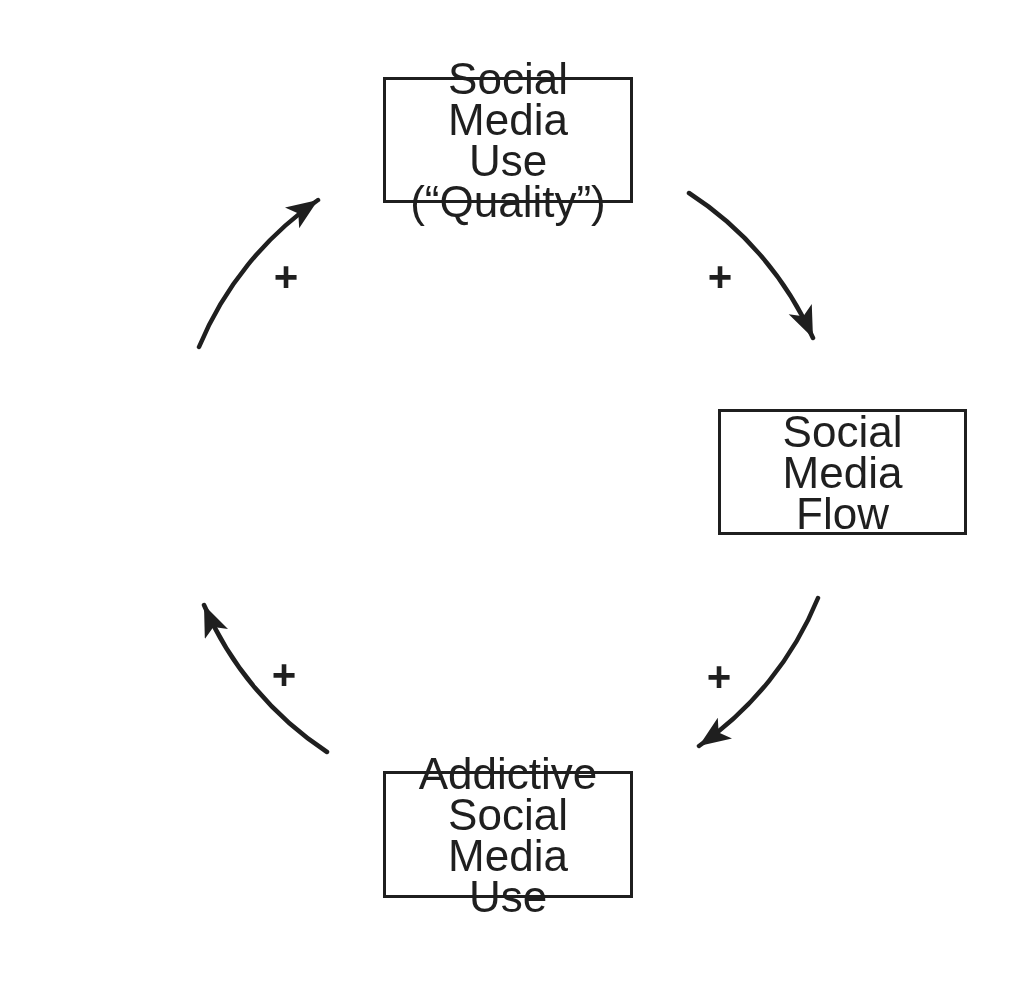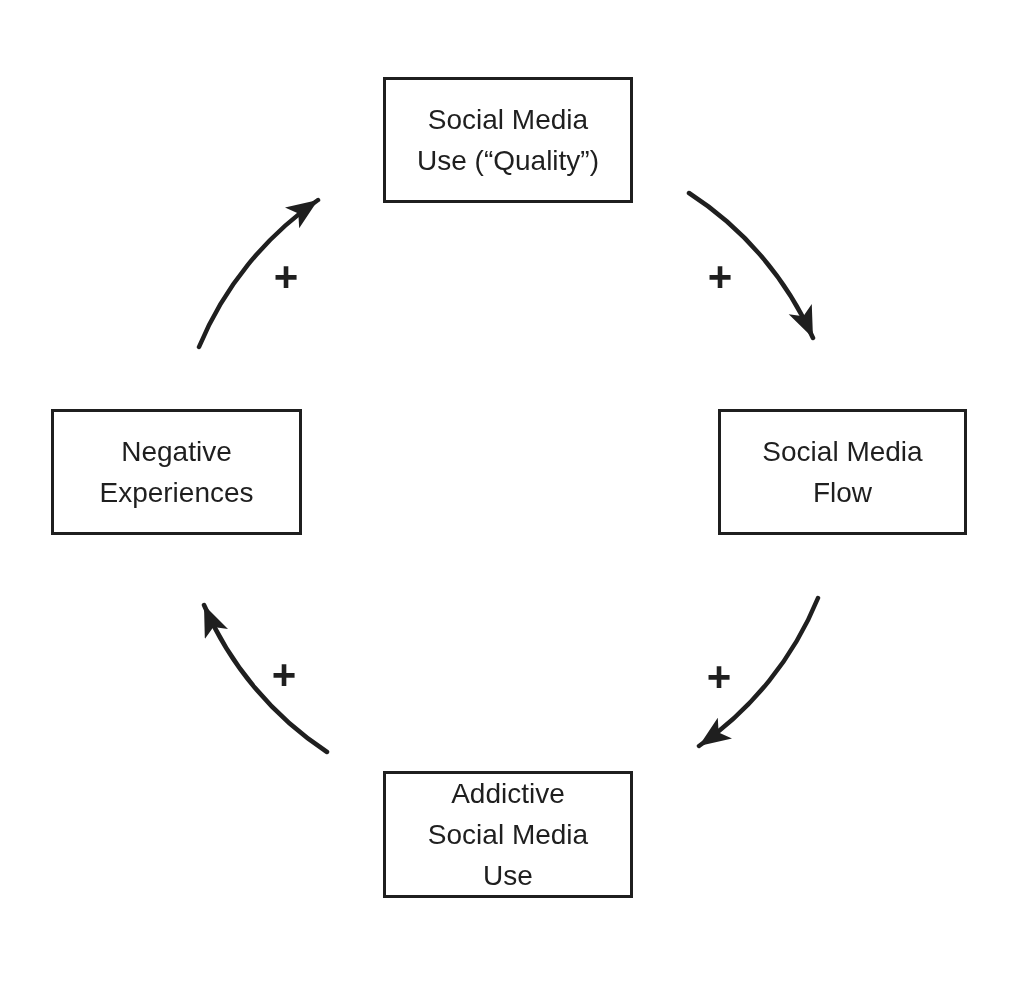--- a/index.html
+++ b/index.html
@@ -28,21 +28,21 @@
     box-sizing: border-box;
     border: 3px solid #1f1f1f;
     background: #ffffff;
     display: flex;
     align-items: center;
     justify-content: center;
     text-align: center;
   }
   .node-label {
     white-space: pre-line;
-    font-size: 28px;
+    font-size: 44px;
     line-height: 41px;
     color: #1f1f1f;
   }
   .node-top    { left: 383px; top: 77px;  width: 250px; height: 126px; }
   .node-right  { left: 718px; top: 409px; width: 249px; height: 126px; }
   .node-bottom { left: 383px; top: 743px; width: 250px; height: 127px; margin-top: 28px; }
   .node-left   { left: 51px;  top: 409px; width: 251px; height: 126px; }
   .sign {
     position: absolute;
     transform: translate(-50%, -50%);
@@ -82,23 +82,19 @@
     <span class="node-label">Social Media
 Flow</span>
   </div>
 
   <div class="node node-bottom">
     <span class="node-label">Addictive
 Social Media
 Use</span>
   </div>
 
-  <div class="node node-left">
-    <span class="node-label">Negative
-Experiences</span>
-  </div>
 
   <div class="sign sign-tr">+</div>
   <div class="sign sign-br">+</div>
   <div class="sign sign-bl">+</div>
   <div class="sign sign-tl">+</div>
 
 </div>
 
 </body></html>

